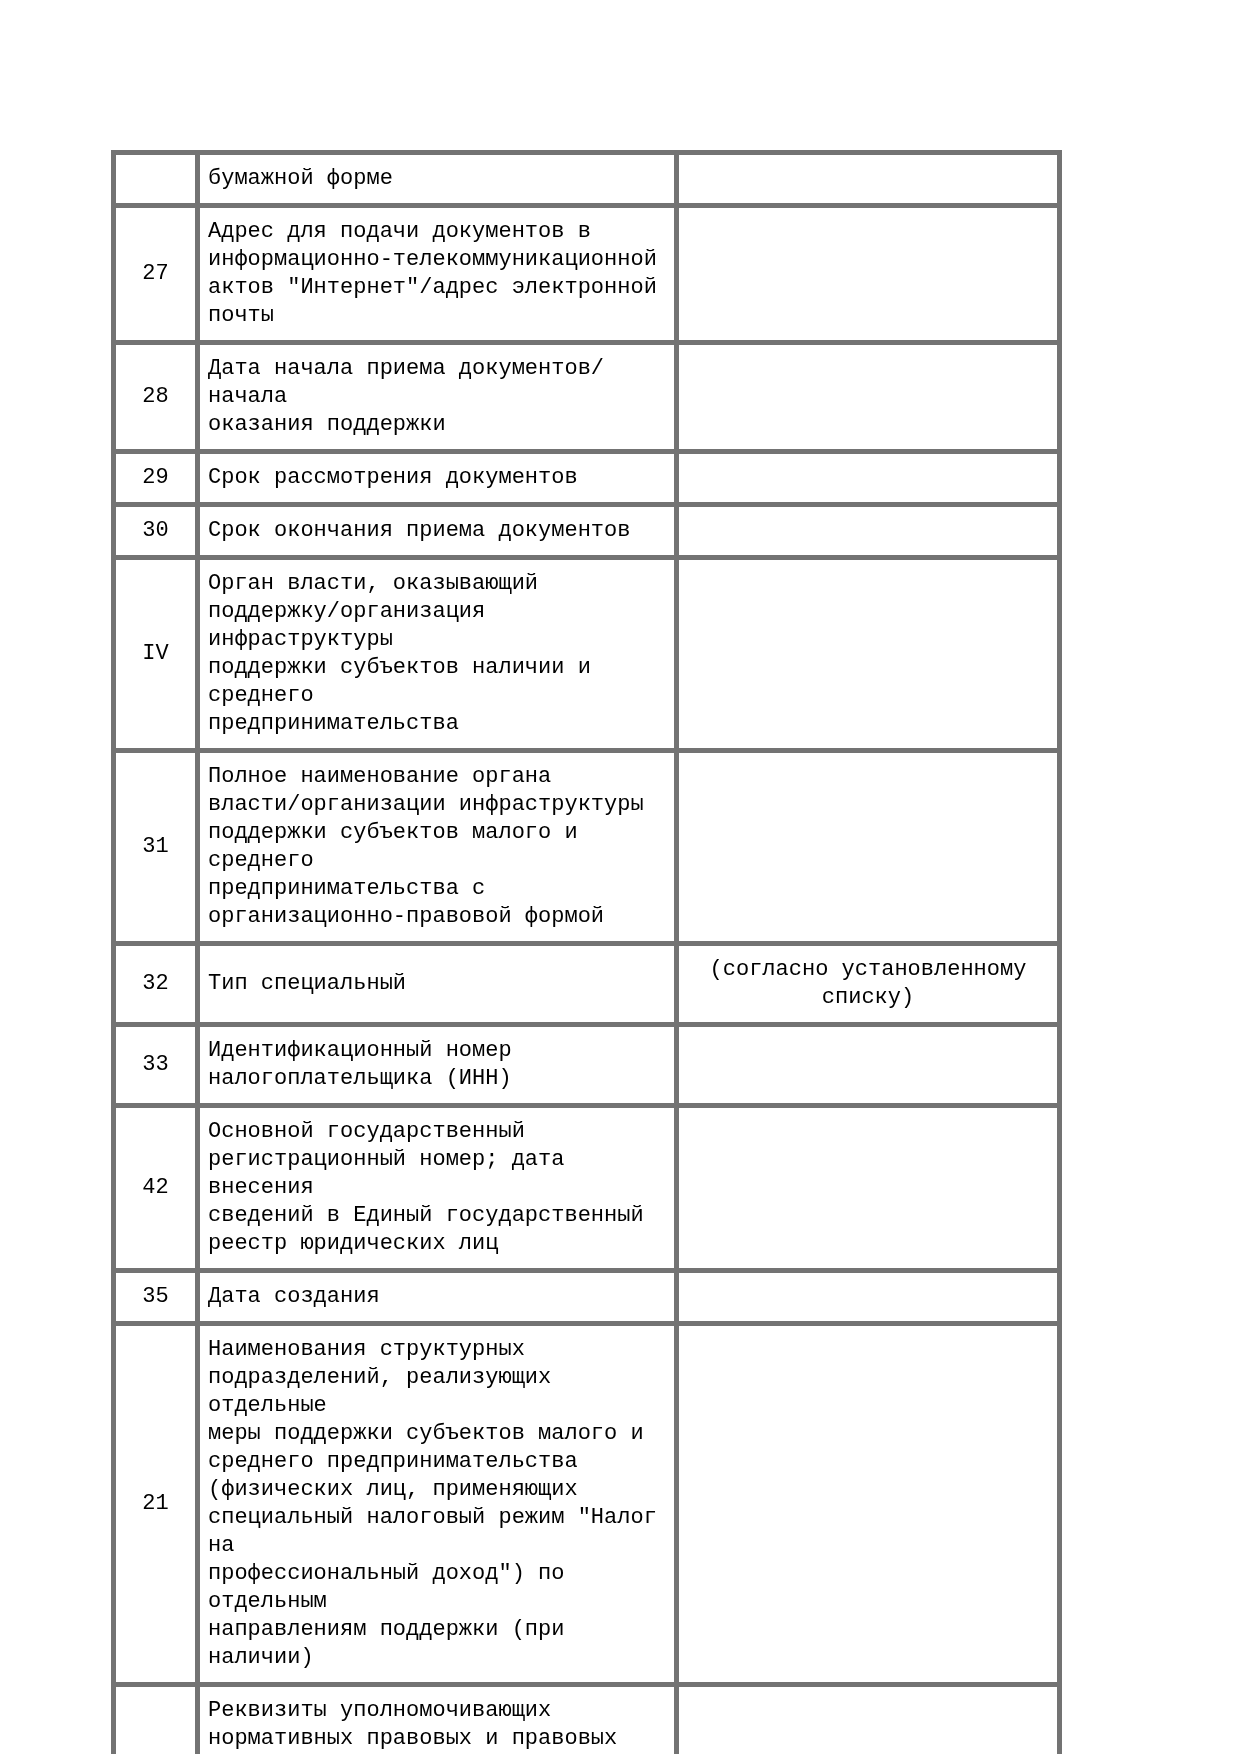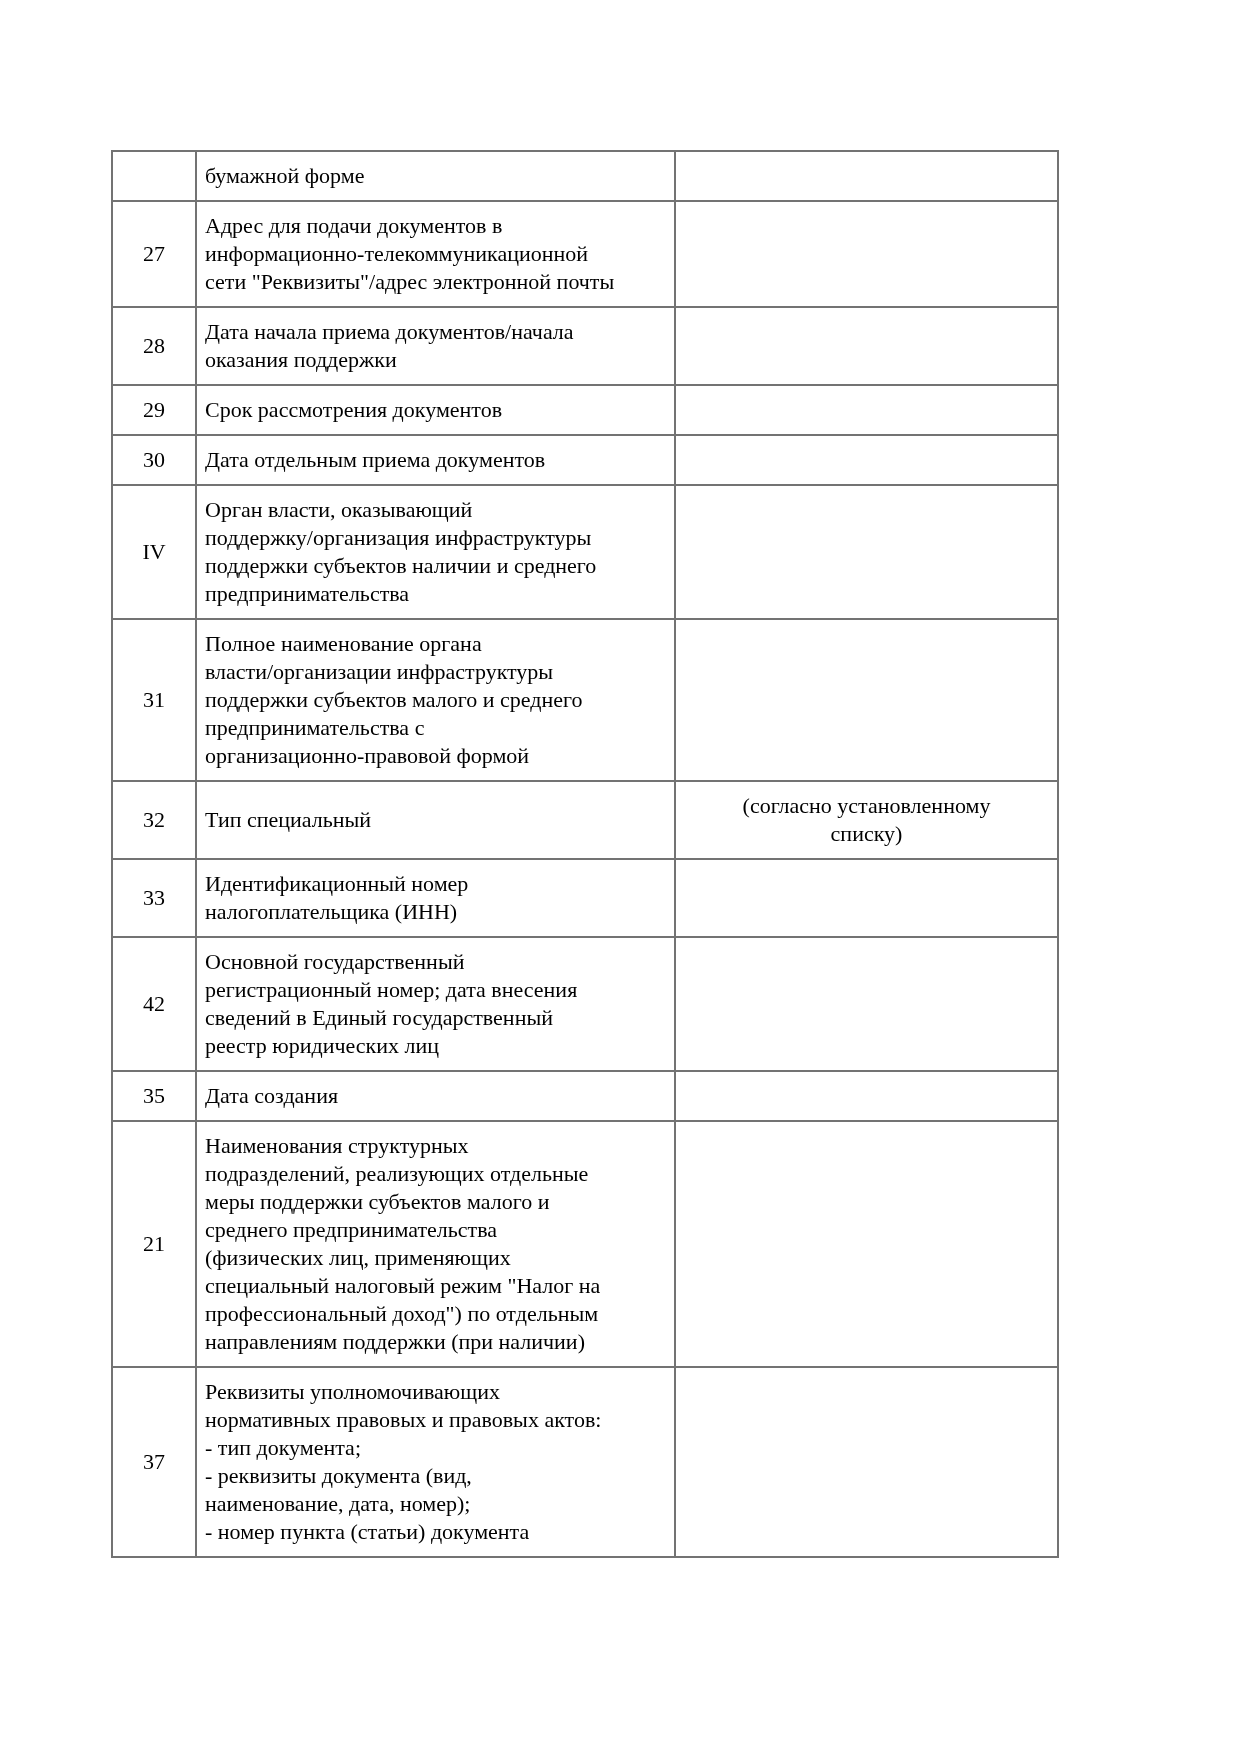--- a/index.html
+++ b/index.html
@@ -21,22 +21,22 @@
     left: 111px;
     top: 150px;
     width: 946px;
     border-collapse: collapse;
     table-layout: fixed;
   }
   col.col-num   { width: 84px;  }
   col.col-label { width: 479px; }
   col.col-value { width: 383px; }
   td {
-    border: 2px solid #737373;
-    font-family: Liberation Serif, serif;
+    border: 5px solid #737373;
+    font-family: Liberation Mono, monospace;
     font-size: 22px;
     line-height: 28px;
     color: #000000;
     vertical-align: middle;
     padding: 10px 4px;
     overflow: hidden;
   }
   td.c-num {
     text-align: center;
     padding: 10px 2px;
@@ -66,40 +66,40 @@
   <tr>
     <td class="c-num"></td>
     <td class="c-label">бумажной форме</td>
     <td class="c-value"></td>
   </tr>
 
   <tr>
     <td class="c-num">27</td>
     <td class="c-label">Адрес для подачи документов в
 информационно-телекоммуникационной
-сети "Реквизиты"/адрес электронной почты</td>
+актов "Интернет"/адрес электронной почты</td>
     <td class="c-value"></td>
   </tr>
 
   <tr>
     <td class="c-num">28</td>
     <td class="c-label">Дата начала приема документов/начала
 оказания поддержки</td>
     <td class="c-value"></td>
   </tr>
 
   <tr>
     <td class="c-num">29</td>
     <td class="c-label">Срок рассмотрения документов</td>
     <td class="c-value"></td>
   </tr>
 
   <tr>
     <td class="c-num">30</td>
-    <td class="c-label">Дата отдельным приема документов</td>
+    <td class="c-label">Срок окончания приема документов</td>
     <td class="c-value"></td>
   </tr>
 
   <tr>
     <td class="c-num">IV</td>
     <td class="c-label">Орган власти, оказывающий
 поддержку/организация инфраструктуры
 поддержки субъектов наличии и среднего
 предпринимательства</td>
     <td class="c-value"></td>

